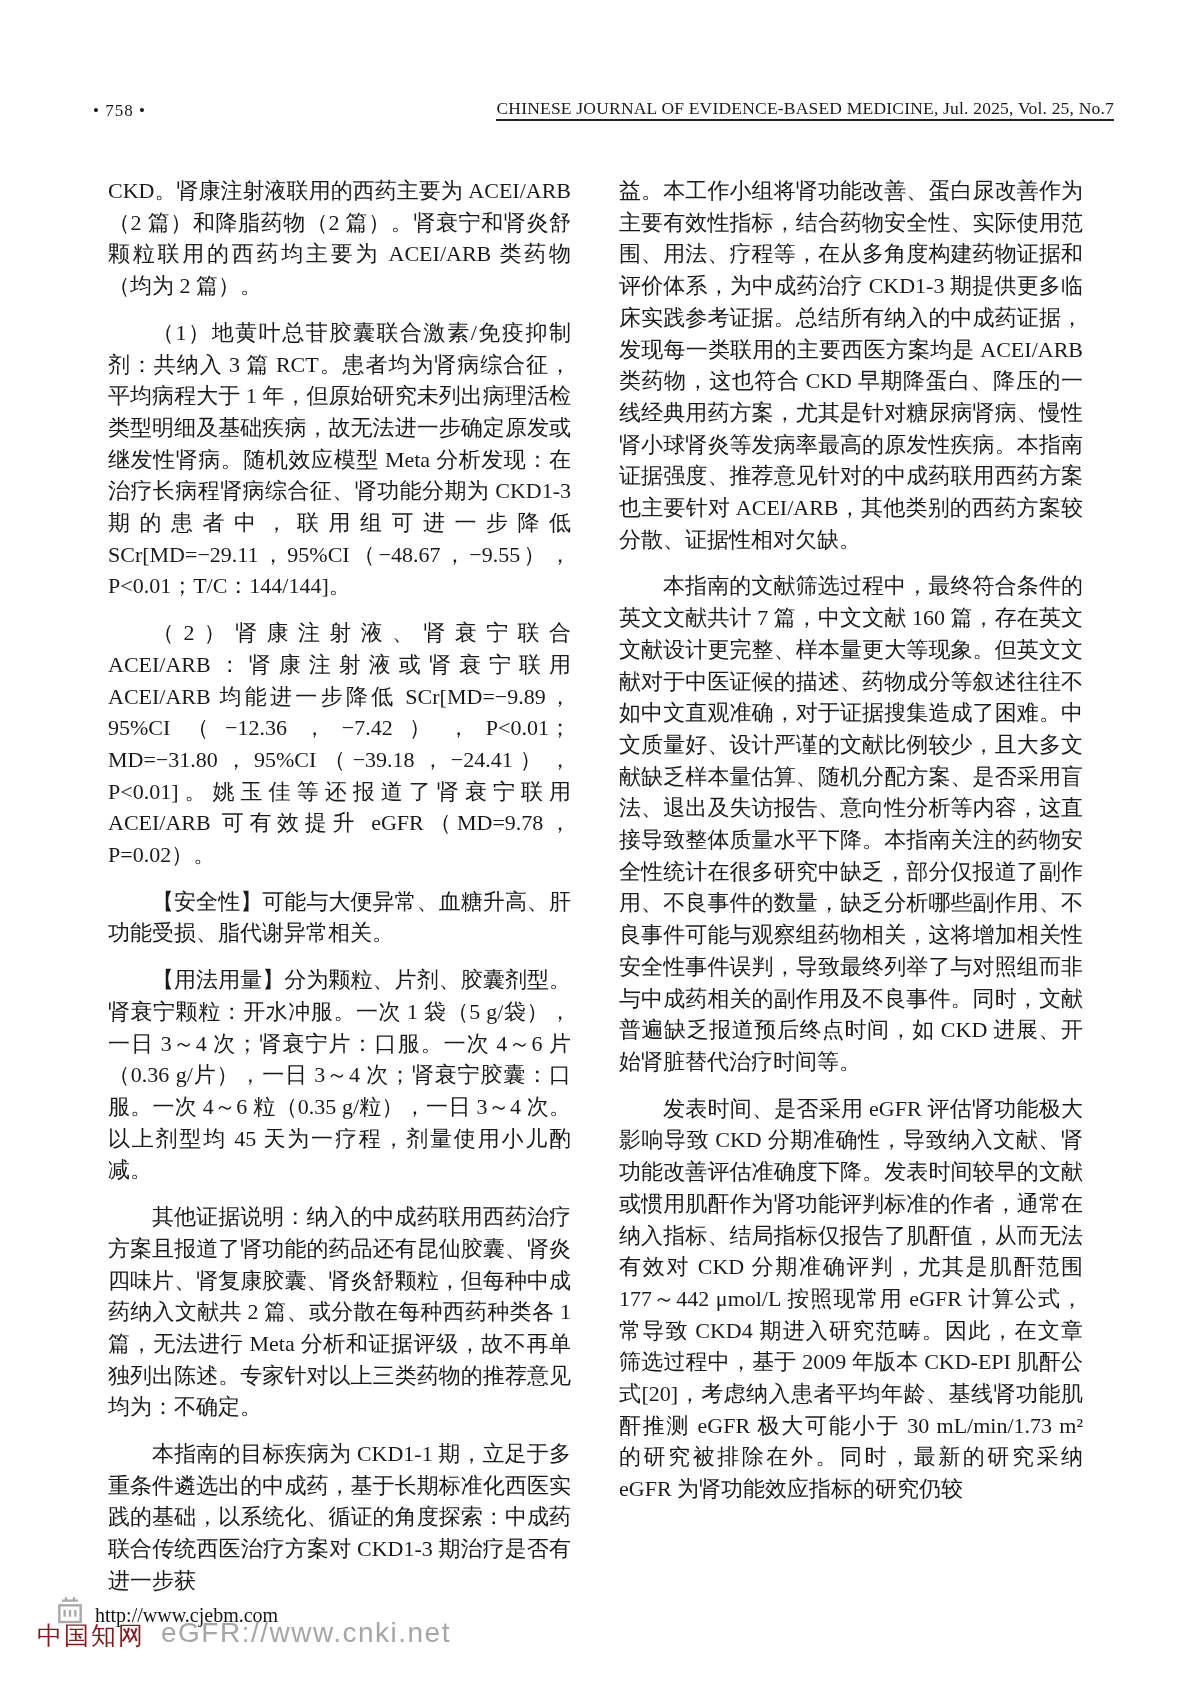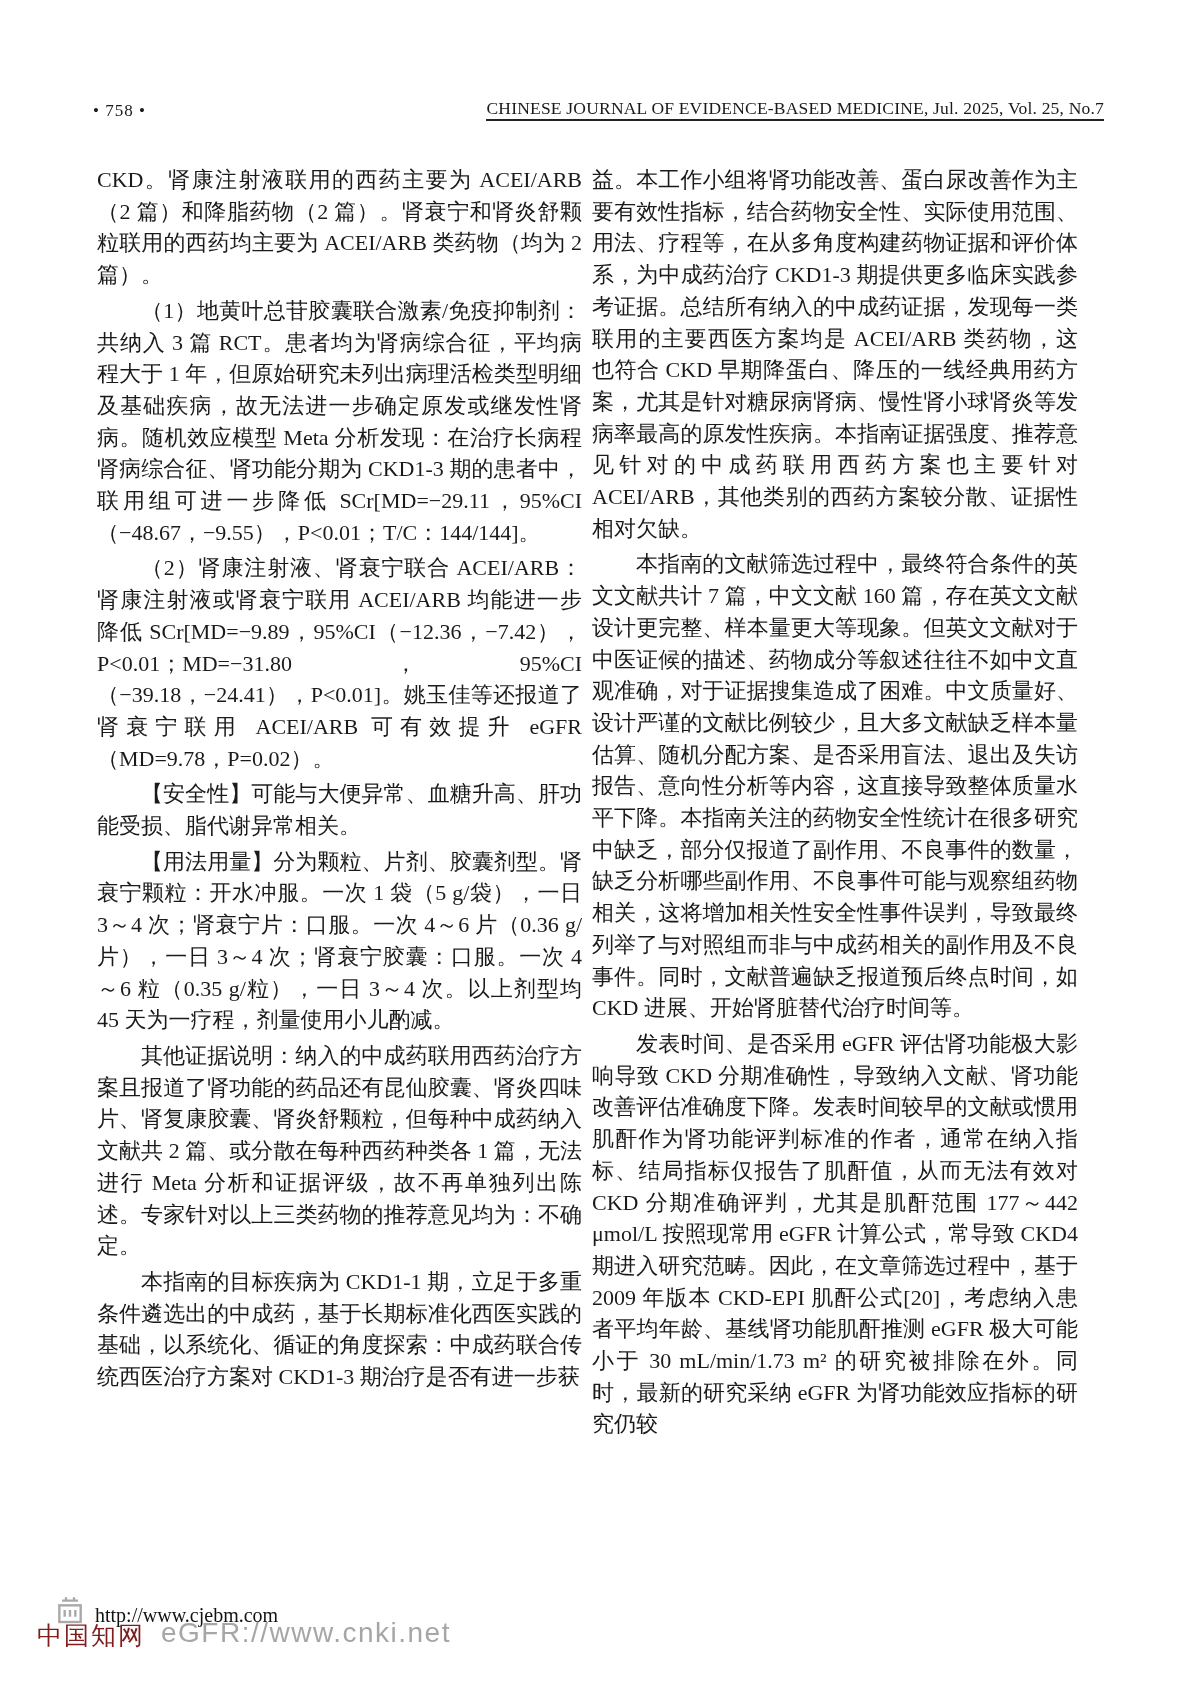--- a/index.html
+++ b/index.html
@@ -7,38 +7,38 @@
     position:relative;
     width:1190px;height:1683px;
     margin:0 auto;
     background:#ffffff;
     font-family:"Liberation Serif","DejaVu Serif",serif;
     color:#1a1a1a;
     overflow:hidden;
   }
   
   .pagehead{
-    position:absolute;left:93px;right:86px;top:98px;
+    position:absolute;left:93px;right:76px;top:98px;
     display:flex;justify-content:space-between;align-items:flex-end;
   }
   .pno{font-size:17px;letter-spacing:1px;}
   .jtitle{
     font-size:17.5px;letter-spacing:.2px;
     border-bottom:2px solid #222;
     white-space:nowrap;
   }
   
   .col{
     position:absolute;top:160px;
     font-size:22px;line-height:31.7px;
     text-align:justify;
   }
   .col-left{left:93px;width:493px;}
-  .col-right{left:588px;width:494px;}
-  .col p{margin:4px;padding:0;text-indent:2em;}
+  .col-right{left:604px;width:494px;}
+  .col p{margin:15px;padding:0;text-indent:2em;}
   .col p.cont{text-indent:0;}
   .sec{
     font-family:"Liberation Sans","DejaVu Sans",sans-serif;
     font-weight:bold;font-size:24px;line-height:32px;
     margin:24px 0 14px 0;letter-spacing:.5px;
   }
   .sec .sec-num{margin-right:20px;font-family:"Liberation Sans","DejaVu Sans",sans-serif;}
   
   .seal{position:absolute;left:54px;top:1594px;width:32px;height:32px;}
   .wm-cn{

